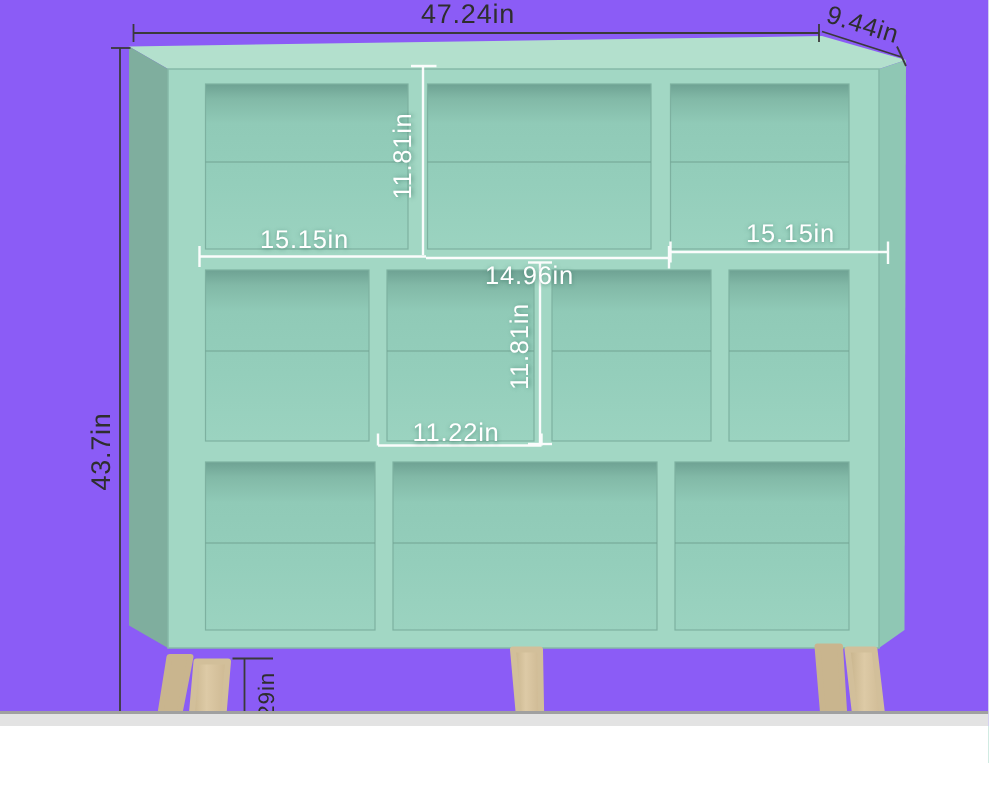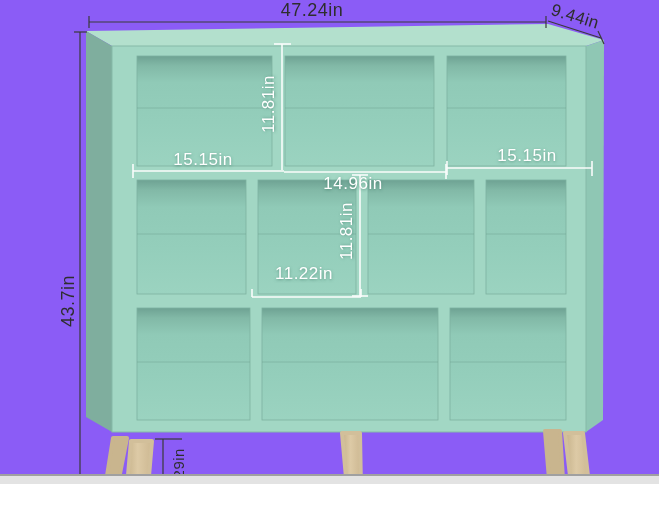--- a/index.html
+++ b/index.html
@@ -155,18 +155,18 @@
   <span class="dim white rot-ccw" style="left:269px;top:104px;">11.81in</span>
 
   <span class="dim white" style="left:203px;top:160px;">15.15in</span>
 
   <span class="dim white" style="left:353px;top:160px;margin-top:24px;">14.96in</span>
 
   <span class="dim white" style="left:527px;top:156px;">15.15in</span>
 
   <span class="dim white rot-ccw" style="left:347px;top:231px;">11.81in</span>
 
-  <span class="dim white" style="left:304px;top:274px;">11.22in</span>
+  <span class="dim white" style="left:304px;top:289px;">11.22in</span>
 
   <span class="dim small rot-ccw" style="left:178px;top:470px;">6.29in</span>
 
   <div class="footer-strip"></div>
 </div>
 
 </body></html>

